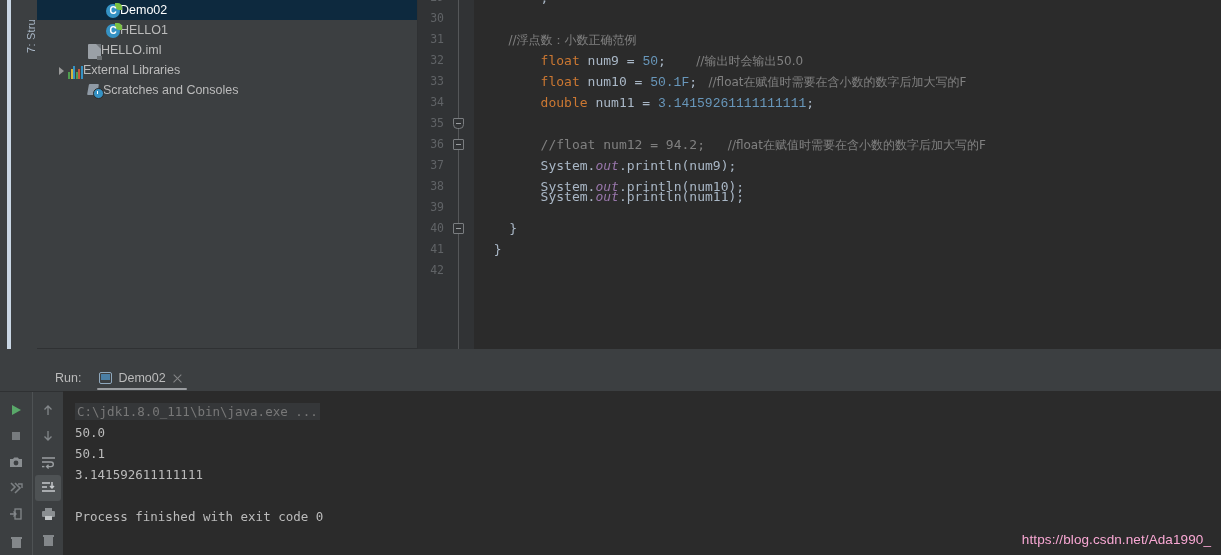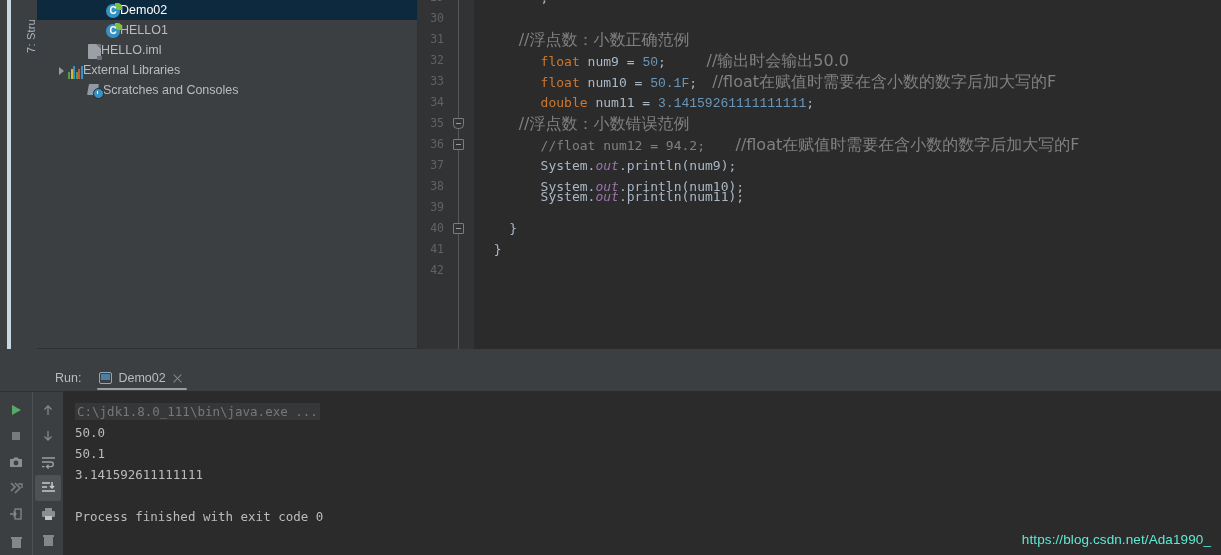--- a/index.html
+++ b/index.html
@@ -115,21 +115,21 @@
   .cl{
     position:absolute;left:0;right:0;height:21px;line-height:21px;
     font-family:"DejaVu Sans Mono","Liberation Mono",monospace;
     font-size:13px;white-space:pre;color:#a9b7c6;
   }
   .kw{color:#cc7832;}
   .num{color:#6897bb;font-family:Liberation Mono, monospace;}
   .cmt{color:#808080;}
   .fld{color:#9876aa;font-style:italic;}
   .pl{color:#a9b7c6;}
-  .cjk{font-family:"DejaVu Sans","Liberation Sans",sans-serif;font-size:16px;}
+  .cjk{font-family:"DejaVu Sans","Liberation Sans",sans-serif;font-size:12px;}
 
   
   .run-window{flex:1;background:#3c3f41;position:relative;display:flex;flex-direction:column;}
   .run-header{
     height:26px;flex:0 0 26px;display:flex;align-items:center;position:relative;
     background:#3c3f41;
   }
   .run-label{
     font-size:12.5px;color:#bbbbbb;margin-left:55px;margin-right:12px;
   }
@@ -177,21 +177,21 @@
     font-family:"DejaVu Sans Mono","Liberation Mono",monospace;
   }
   .con-line{
     position:absolute;left:12px;font-size:12.5px;line-height:21px;white-space:pre;
   }
   .con-cmd{color:#787878;background:#353739;padding:1px 2px;}
   .con-out{color:#bbbbbb;}
   .con-done{color:#bbbbbb;}
 
   .watermark{
-    position:absolute;right:10px;bottom:8px;font-size:13.5px;color:#5eead4;
+    position:absolute;right:10px;bottom:8px;font-size:13.5px;color:#f9a8d4;
     font-family:"Liberation Sans","DejaVu Sans",sans-serif;letter-spacing:.1px;
   }
 
   .hr-sep{position:absolute;left:0;right:0;height:1px;background:#2f3133;}
 </style>
 </head>
 <body>
 
 <div class="ide">
 
@@ -277,21 +277,20 @@
           <div class="ln" style="top: 239px;">41</div>
           <div class="ln" style="top: 260px;">42</div>
         </div>
       <div class="code-area" id="code-area">
           <div class="cl" style="top: -13px; padding-left: 4px;"><span class="pl">        ;</span></div>
           <div class="cl" style="top: 8px; padding-left: 4px;">&nbsp;</div>
           <div class="cl" style="top: 29px; padding-left: 4px;"><span class="cmt cjk">        //浮点数：小数正确范例</span></div>
           <div class="cl" style="top: 50px; padding-left: 4px;"><span class="kw">        float</span><span class="pl"> num9 = </span><span class="num">50</span><span class="pl">;</span><span class="cmt cjk">        //输出时会输出50.0</span></div>
           <div class="cl" style="top: 71px; padding-left: 4px;"><span class="kw">        float</span><span class="pl"> num10 = </span><span class="num">50.1F</span><span class="pl">;</span><span class="cmt cjk">   //float在赋值时需要在含小数的数字后加大写的F</span></div>
           <div class="cl" style="top: 92px; padding-left: 4px;"><span class="kw">        double</span><span class="pl"> num11 = </span><span class="num">3.14159261111111111</span><span class="pl">;</span></div>
-          <div class="cl" style="top: 113px; padding-left: 4px;"><span class="cmt cjk">        //浮点数：小数错误范例</span></div>
           <div class="cl" style="top: 134px; padding-left: 4px;"><span class="cmt">        //float num12 = 94.2;</span><span class="cmt cjk">      //float在赋值时需要在含小数的数字后加大写的F</span></div>
           <div class="cl" style="top: 155px; padding-left: 4px;"><span class="pl">        System.</span><span class="fld">out</span><span class="pl">.println(num9);</span></div>
           <div class="cl" style="top: 176px; padding-left: 4px;"><span class="pl">        System.</span><span class="fld">out</span><span class="pl">.println(num10);</span></div>
           <div class="cl" style="top: 186px; padding-left: 4px;"><span class="pl">        System.</span><span class="fld">out</span><span class="pl">.println(num11);</span></div>
           <div class="cl" style="top: 218px; padding-left: 4px;"><span class="pl">    }</span></div>
           <div class="cl" style="top: 239px; padding-left: 4px;"><span class="pl">  }</span></div>
           <div class="cl" style="top: 260px; padding-left: 4px;">&nbsp;</div>
         </div>
     </div>
   </div>

